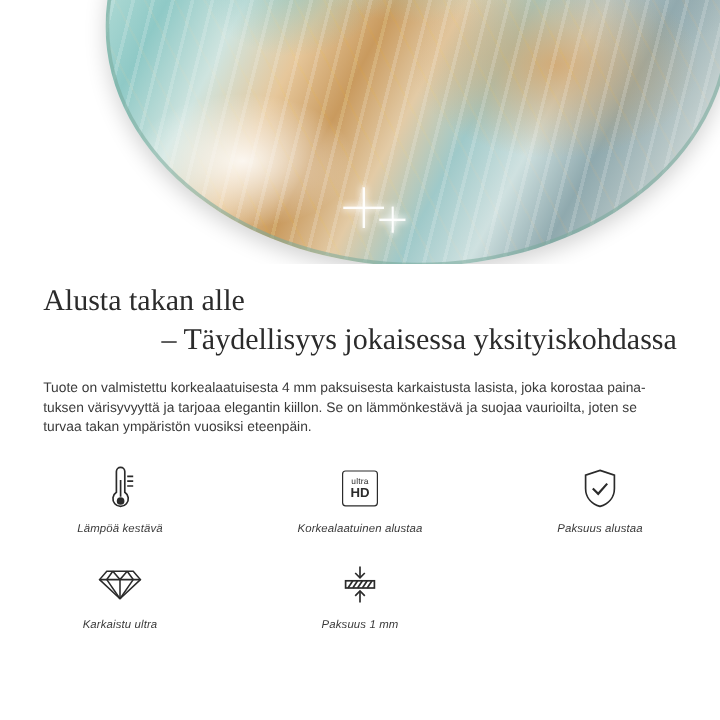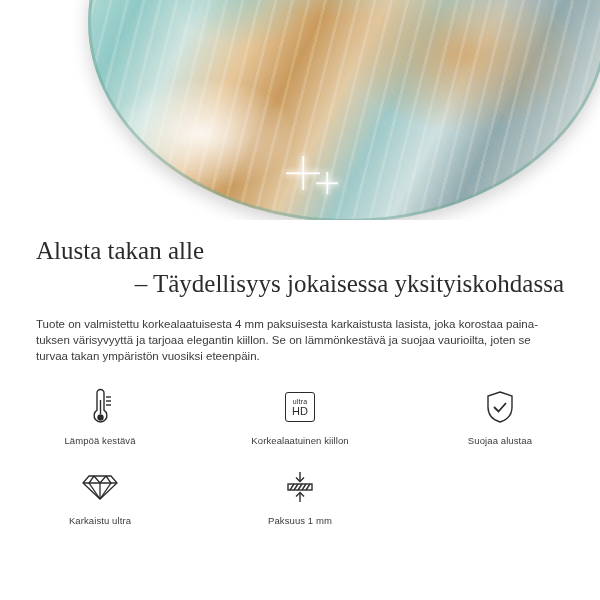--- a/index.html
+++ b/index.html
@@ -166,35 +166,36 @@
     justify-content: center;
     color: #2b2b2b;
   }
 
   .feature-label {
     margin-top: 6px;
     font-size: 9.5px;
     color: #3a3a3a;
     text-align: left;
     letter-spacing: 0.1px;
+    font-style: italic;
   }
 
   .ultrahd-box {
     width: 30px;
     height: 30px;
     border: 1.4px solid #2b2b2b;
     border-radius: 3px;
     display: flex;
     flex-direction: column;
     align-items: center;
     justify-content: center;
     line-height: 1;
   }
   .ultrahd-box .t1 { font-size: 7px; letter-spacing: 0.2px; }
-  .ultrahd-box .t2 { font-size: 11px; font-weight: normal; margin-top: 1px; }
+  .ultrahd-box .t2 { font-size: 11px; font-weight: bold; margin-top: 1px; }
 </style>
 </head>
 <body>
 
 <div class="page">
 
   <div class="hero">
     <div class="hero-disc"></div>
     <div class="hero-rim"></div>
     <div class="hero-sparkle sp1"></div>
@@ -227,31 +228,31 @@
       <div class="feature-label">Lämpöä kestävä</div>
     </div>
 
     <div class="feature">
       <div class="feature-icon">
         <div class="ultrahd-box">
           <span class="t1">ultra</span>
           <span class="t2">HD</span>
         </div>
       </div>
-      <div class="feature-label">Korkealaatuinen kiillon</div>
+      <div class="feature-label">Korkealaatuinen alustaa</div>
     </div>
 
     <div class="feature">
       <div class="feature-icon">
         <svg width="34" height="38" viewBox="0 0 34 38" fill="none" stroke="#2b2b2b" stroke-width="1.4">
           <path d="M17 4l12 4v11c0 8-5.5 13-12 15-6.5-2-12-7-12-15V8l12-4z"></path>
           <polyline points="11,19 15.5,23.5 23,15" stroke-width="1.8"></polyline>
         </svg>
       </div>
-      <div class="feature-label">Suojaa alustaa</div>
+      <div class="feature-label">Paksuus alustaa</div>
     </div>
 
     <div class="feature">
       <div class="feature-icon">
         <svg width="38" height="34" viewBox="0 0 38 34" fill="none" stroke="#2b2b2b" stroke-width="1.3">
           <path d="M8 6h22l6 7-17 16L2 13l6-7z"></path>
           <path d="M2 13h34"></path>
           <path d="M13 6l-5 7 11 16"></path>
           <path d="M25 6l5 7-11 16"></path>
           <path d="M13 6l6 7 6-7"></path>

